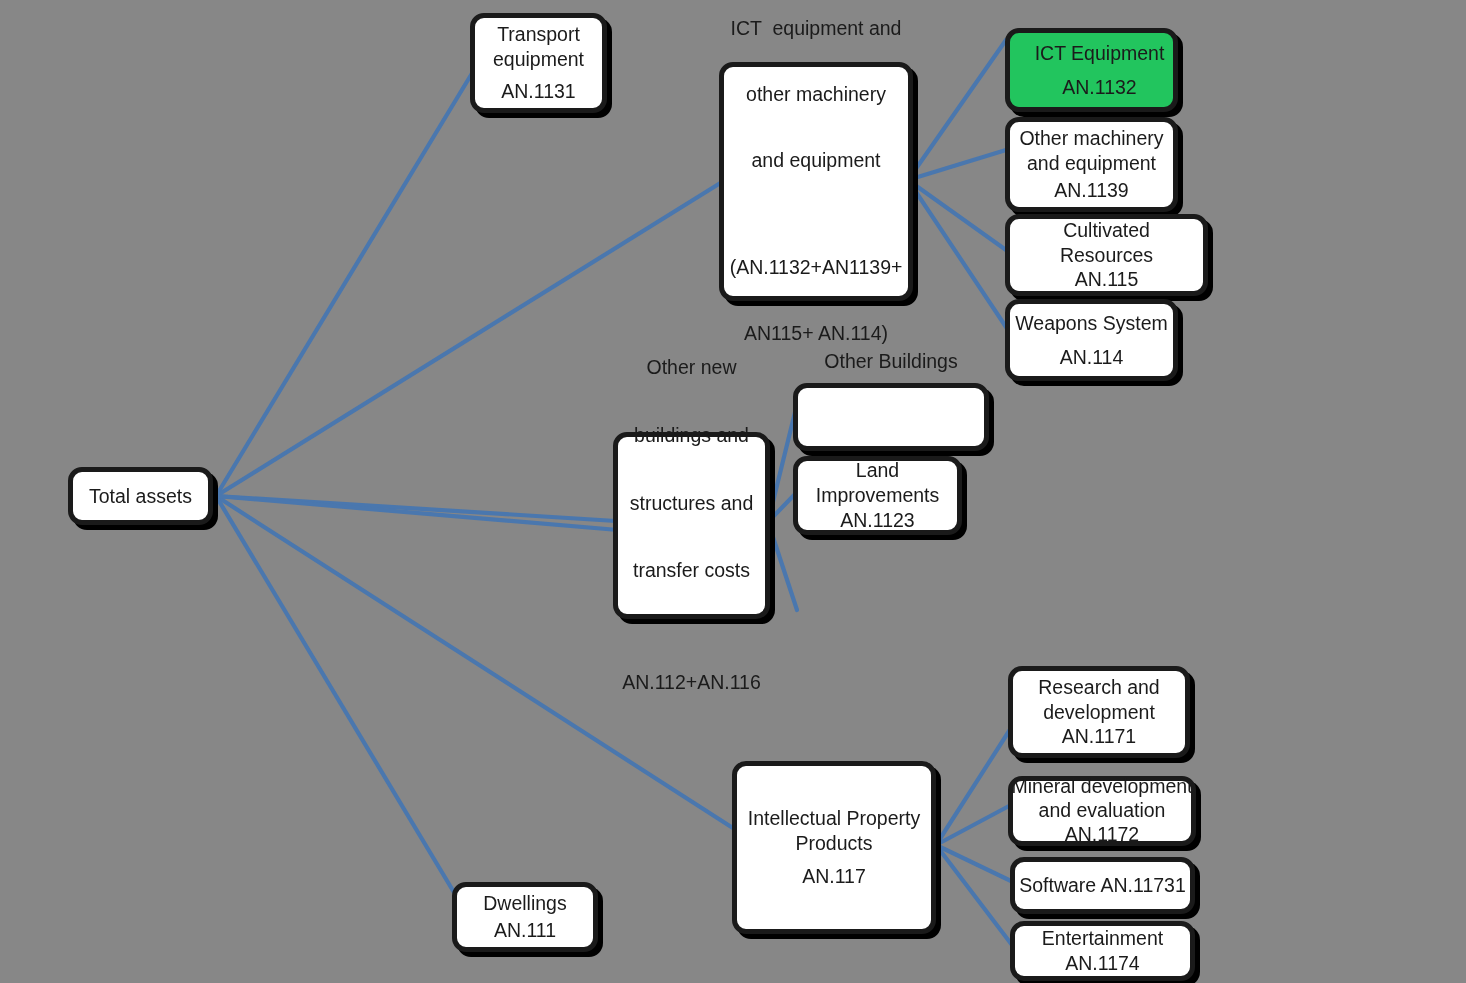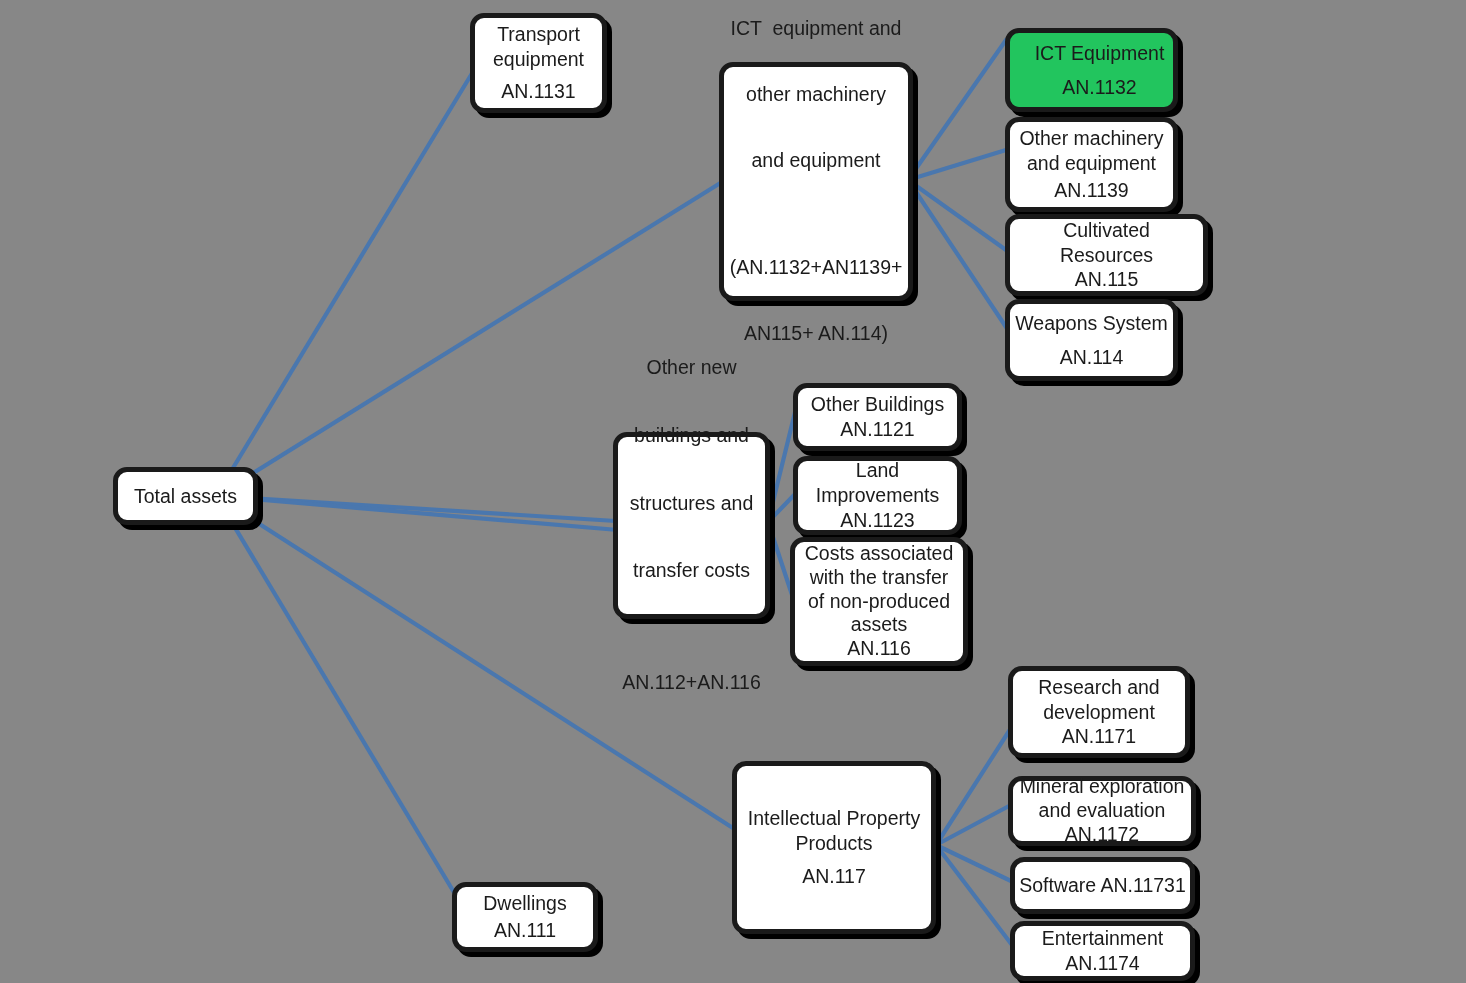--- a/index.html
+++ b/index.html
@@ -74,21 +74,21 @@
       <line x1="908" y1="180" x2="1008" y2="330" stroke="#4a77ae" stroke-width="4.2" stroke-linecap="round"></line>
       <line x1="768" y1="522" x2="800" y2="392" stroke="#4a77ae" stroke-width="4.2" stroke-linecap="round"></line>
       <line x1="768" y1="522" x2="797" y2="492" stroke="#4a77ae" stroke-width="4.2" stroke-linecap="round"></line>
       <line x1="768" y1="522" x2="797" y2="610" stroke="#4a77ae" stroke-width="4.2" stroke-linecap="round"></line>
       <line x1="936" y1="845" x2="1011" y2="728" stroke="#4a77ae" stroke-width="4.2" stroke-linecap="round"></line>
       <line x1="936" y1="845" x2="1009" y2="806" stroke="#4a77ae" stroke-width="4.2" stroke-linecap="round"></line>
       <line x1="936" y1="845" x2="1011" y2="881" stroke="#4a77ae" stroke-width="4.2" stroke-linecap="round"></line>
       <line x1="936" y1="845" x2="1012" y2="945" stroke="#4a77ae" stroke-width="4.2" stroke-linecap="round"></line>
     </svg>
 
-  <div class="node" id="n-total_assets" style="left: 68px; top: 467px; width: 145px; height: 58px; background: rgb(255, 255, 255); border-color: rgb(26, 26, 26); margin-left: 45px;">
+  <div class="node" id="n-total_assets" style="left: 68px; top: 467px; width: 145px; height: 58px; background: rgb(255, 255, 255); border-color: rgb(26, 26, 26);">
       <span class="ln">Total assets</span>
     </div>
   <div class="node" id="n-transport_equipment" style="left: 470px; top: 13px; width: 137px; height: 100px; background: rgb(255, 255, 255); border-color: rgb(26, 26, 26);">
       <span class="ln">Transport</span>
       <span class="ln">equipment</span>
       <span class="gap"></span>
       <span class="ln">AN.1131</span>
     </div>
   <div class="node tight" id="n-ict_and_other_machinery" style="left: 719px; top: 62px; width: 194px; height: 239px; background: rgb(255, 255, 255); border-color: rgb(26, 26, 26); gap: 42px;">
       <span class="ln">ICT  equipment and</span>
@@ -121,53 +121,45 @@
       <span class="ln">AN.114</span>
     </div>
   <div class="node tight" id="n-other_new_buildings" style="left: 613px; top: 432px; width: 157px; height: 187px; background: rgb(255, 255, 255); border-color: rgb(26, 26, 26); gap: 44px;">
       <span class="ln">Other new</span>
       <span class="ln">buildings and</span>
       <span class="ln">structures and</span>
       <span class="ln">transfer costs</span>
       <span class="gap"></span>
       <span class="ln">AN.112+AN.116</span>
     </div>
-  <div class="node" id="n-other_buildings" style="left: 793px; top: 383px; width: 169px; height: 68px; background: rgb(255, 255, 255); border-color: rgb(26, 26, 26);">
+  <div class="node" id="n-other_buildings" style="left: 793px; top: 383px; width: 196px; height: 68px; background: rgb(255, 255, 255); border-color: rgb(26, 26, 26); gap: 43px;">
       <span class="ln">Other Buildings</span>
       <span class="gap"></span>
       <span class="ln">AN.1121</span>
     </div>
   <div class="node" id="n-land_improvements" style="left: 793px; top: 456px; width: 169px; height: 79px; background: rgb(255, 255, 255); border-color: rgb(26, 26, 26);">
       <span class="ln">Land</span>
       <span class="ln">Improvements</span>
       <span class="gap"></span>
       <span class="ln">AN.1123</span>
-    </div>
-  <div class="node tight" id="n-costs_transfer_nonproduced" style="left: 790px; top: 537px; width: 178px; height: 129px; background: rgb(255, 255, 255); border-color: rgb(26, 26, 26);">
-      <span class="ln">Costs associated</span>
-      <span class="ln">with the transfer</span>
-      <span class="ln">of non-produced</span>
-      <span class="ln">assets</span>
-      <span class="gap"></span>
-      <span class="ln">AN.116</span>
     </div>
   <div class="node" id="n-intellectual_property_products" style="left: 732px; top: 761px; width: 204px; height: 173px; background: rgb(255, 255, 255); border-color: rgb(26, 26, 26);">
       <span class="ln">Intellectual Property</span>
       <span class="ln">Products</span>
       <span class="gap"></span>
       <span class="ln">AN.117</span>
     </div>
   <div class="node" id="n-research_and_development" style="left: 1008px; top: 666px; width: 182px; height: 92px; background: rgb(255, 255, 255); border-color: rgb(26, 26, 26);">
       <span class="ln">Research and</span>
       <span class="ln">development</span>
       <span class="gap"></span>
       <span class="ln">AN.1171</span>
     </div>
   <div class="node tight" id="n-mineral_exploration" style="left: 1008px; top: 776px; width: 188px; height: 70px; background: rgb(255, 255, 255); border-color: rgb(26, 26, 26);">
-      <span class="ln">Mineral exploration</span>
+      <span class="ln">Mineral development</span>
       <span class="ln">and evaluation</span>
       <span class="gap"></span>
       <span class="ln">AN.1172</span>
     </div>
   <div class="node" id="n-software" style="left: 1010px; top: 857px; width: 185px; height: 57px; background: rgb(255, 255, 255); border-color: rgb(26, 26, 26);">
       <span class="ln">Software AN.11731</span>
     </div>
   <div class="node" id="n-entertainment" style="left: 1010px; top: 921px; width: 185px; height: 60px; background: rgb(255, 255, 255); border-color: rgb(26, 26, 26);">
       <span class="ln">Entertainment</span>
       <span class="gap"></span>

